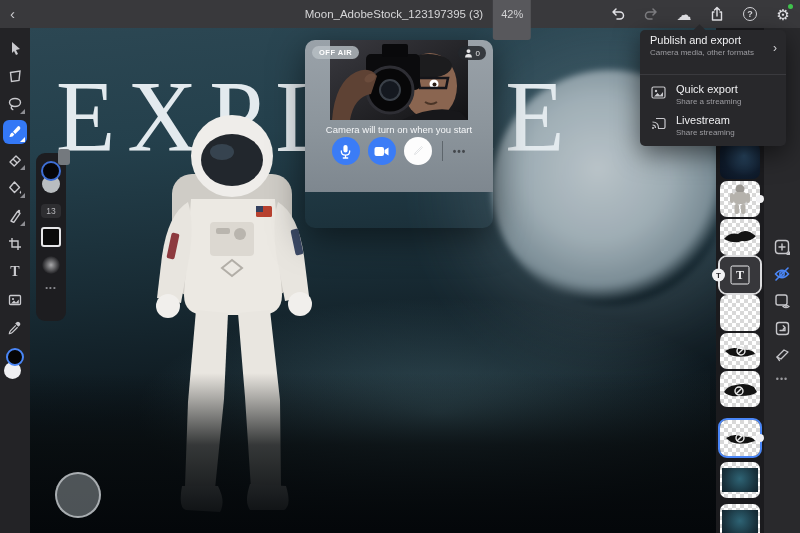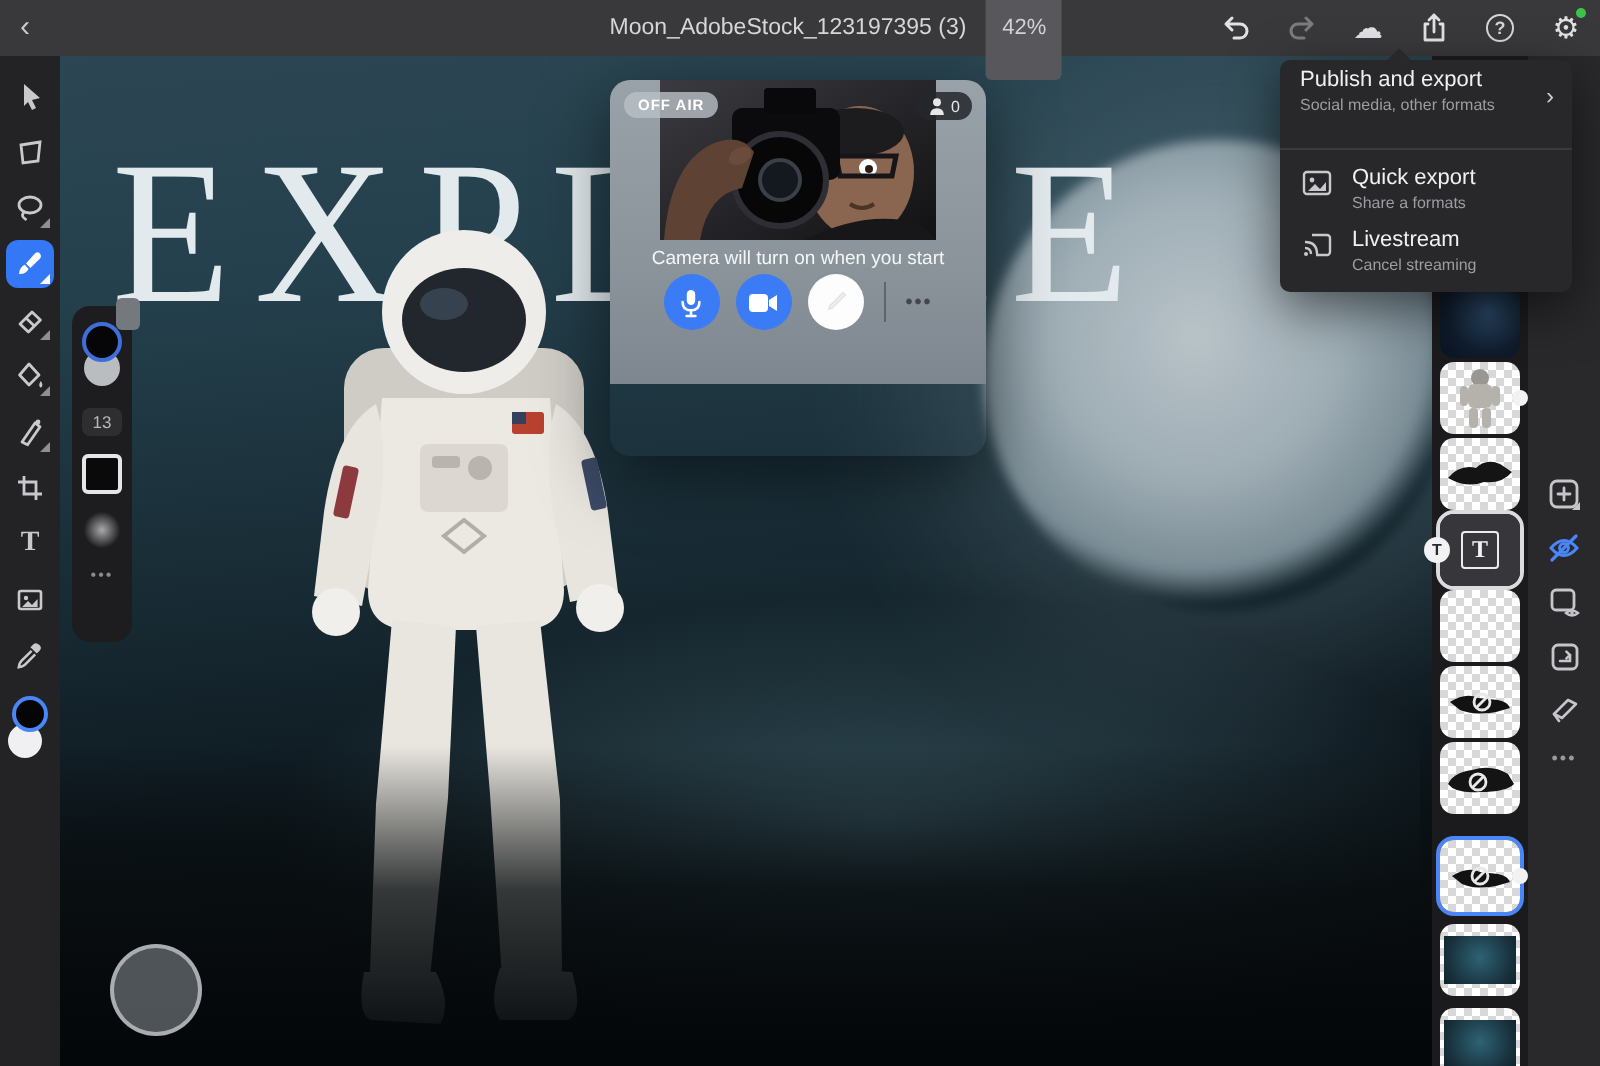--- a/index.html
+++ b/index.html
@@ -443,42 +443,42 @@
         <span class="ctl-div"></span>
         <span class="ctl-more">•••</span>
       </div>
     </div>
   </div>
 
   <div class="export-menu">
     <span class="menu-caret"></span>
     <div class="menu-item-1">
       <div class="mi-title">Publish and export</div>
-      <div class="mi-sub">Social media, other formats</div>
+      <div class="mi-sub">Camera media, other formats</div>
     </div>
     <span class="menu-chevron">›</span>
     <div class="menu-div"></div>
     <span class="menu-icon mi2-icon">
       <svg width="15" height="13" viewBox="0 0 15 13">
           <rect x="1" y="1" width="13" height="11" rx="1.5" fill="none" stroke="#c9c9cd" stroke-width="1.2"></rect>
           <circle cx="5" cy="5" r="1.2" fill="#c9c9cd"></circle>
           <path d="M3 10.5 L6.5 7 L9 9.5 L12 6 V10.5 Z" fill="#c9c9cd"></path>
         </svg>
     </span>
     <div class="menu-item-2">
       <div class="mi-title">Quick export</div>
-      <div class="mi-sub">Share a formats</div>
+      <div class="mi-sub">Share a streaming</div>
     </div>
     <span class="menu-icon mi3-icon">
       <svg width="15" height="13" viewBox="0 0 15 13">
           <path d="M5 1.5 H12.5 A1.5 1.5 0 0 1 14 3 V10 A1.5 1.5 0 0 1 12.5 11.5 H7" fill="none" stroke="#c9c9cd" stroke-width="1.2"></path>
           <path d="M1.5 8 q3 0 3 3" fill="none" stroke="#c9c9cd" stroke-width="1.2"></path>
           <path d="M1.5 5 q6 0 6 6" fill="none" stroke="#c9c9cd" stroke-width="1.2"></path>
           <circle cx="2" cy="11" r="1" fill="#c9c9cd"></circle>
         </svg>
     </span>
     <div class="menu-item-3">
       <div class="mi-title">Livestream</div>
-      <div class="mi-sub">Cancel streaming</div>
+      <div class="mi-sub">Share streaming</div>
     </div>
   </div>
 
 </div>
 
 </body></html>

